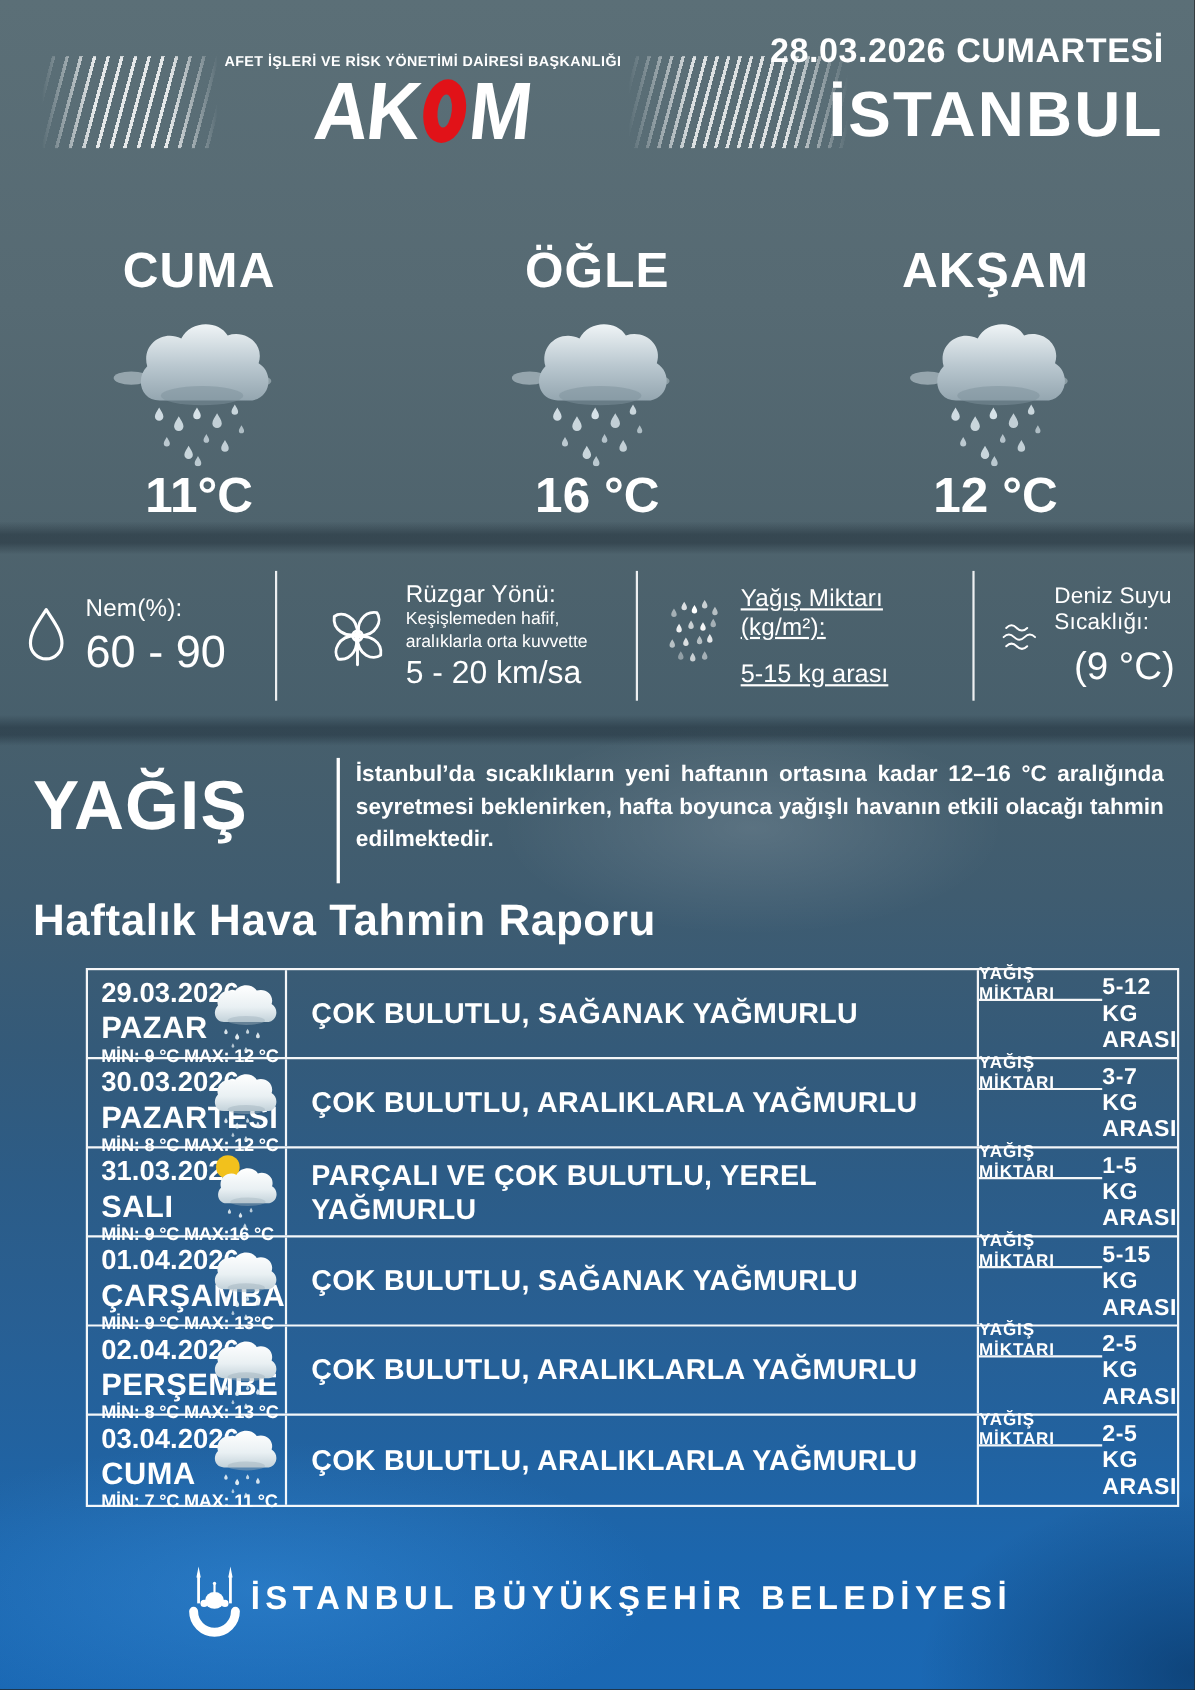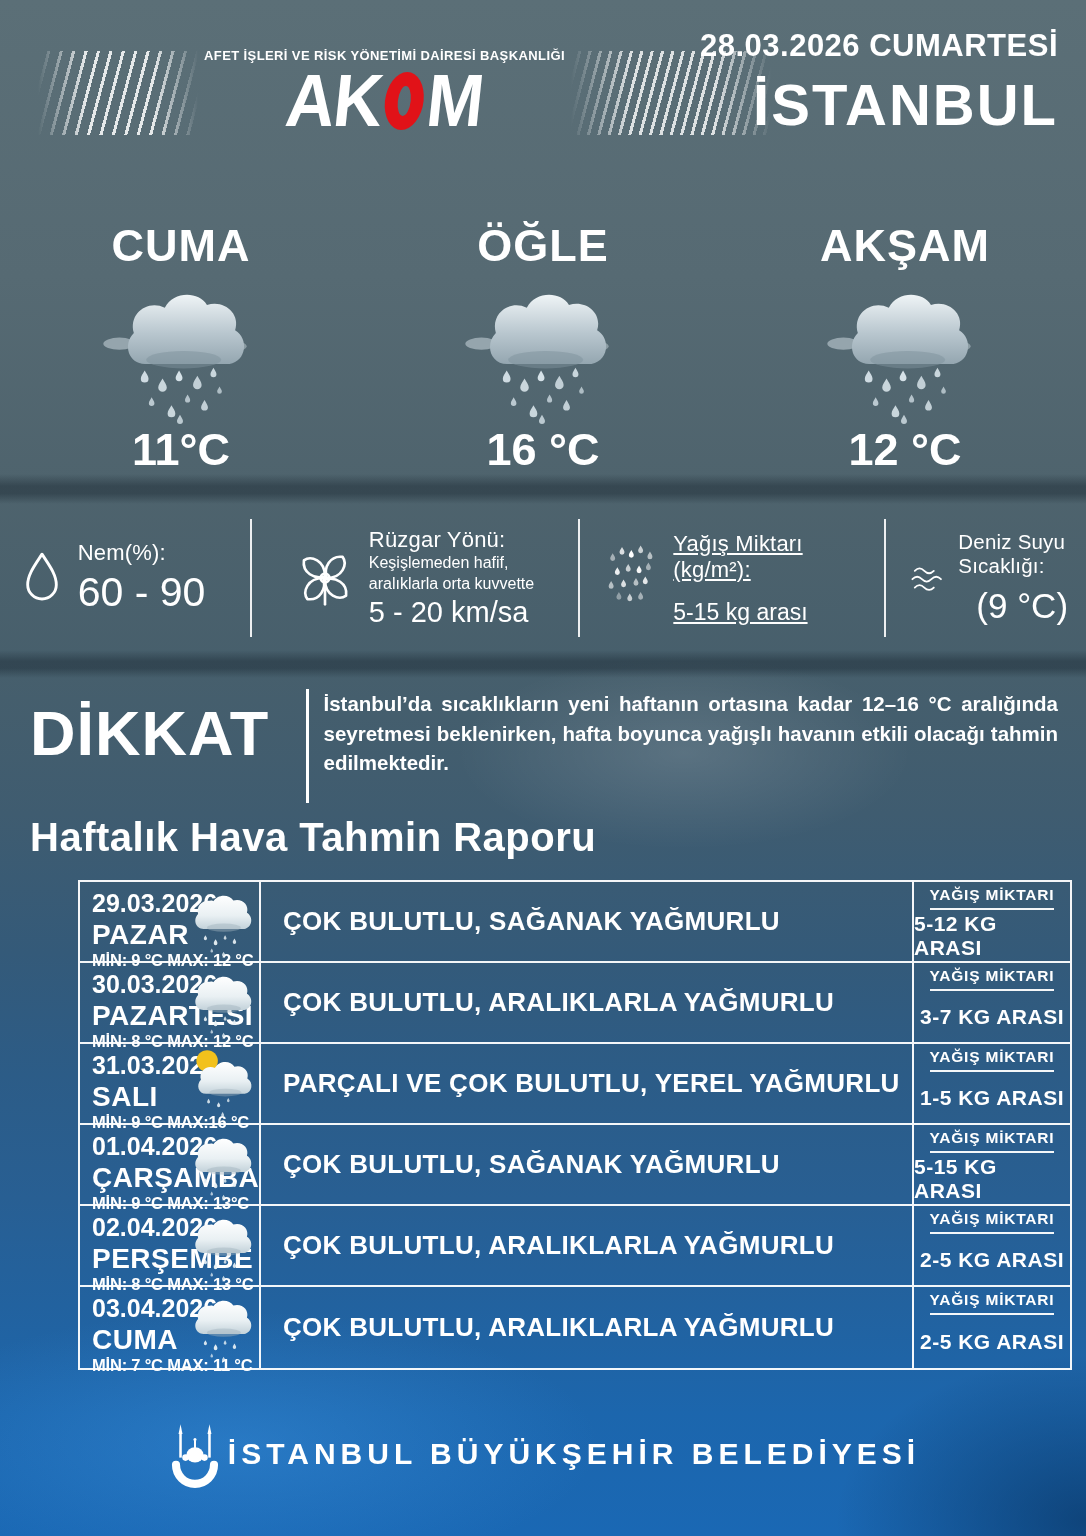--- a/index.html
+++ b/index.html
@@ -65,21 +65,21 @@
   .trow{display:flex;height:81px;border-bottom:2px solid rgba(255,255,255,.95);}
   .trow:last-child{border-bottom:none;}
   .c1{width:181px;border-right:2px solid rgba(255,255,255,.95);position:relative;
       display:flex;flex-direction:column;padding:7px 0 5px 12px;}
   .d-date{font-size:25px;font-weight:bold;}
   .d-day{font-size:28px;font-weight:bold;letter-spacing:.5px;margin-top:1px;}
   .d-mm{font-size:16.5px;font-weight:bold;margin-top:auto;white-space:nowrap;letter-spacing:-.2px;}
   .w-ic{position:absolute;right:-4px;top:2px;width:82px;height:76px;z-index:1;}
   .c2{flex:1;border-right:2px solid rgba(255,255,255,.95);display:flex;align-items:center;
       padding-left:22px;font-size:26px;font-weight:bold;letter-spacing:.3px;}
-  .c3{width:156px;display:flex;flex-direction:column;align-items:center;}
+  .c3{width:180px;display:flex;flex-direction:row;}
   .c3h{height:28px;border-bottom:2px solid rgba(255,255,255,.95);display:flex;align-items:center;justify-content:center;
       font-size:15.5px;font-weight:bold;letter-spacing:.8px;}
   .c3v{flex:1;display:flex;align-items:center;justify-content:center;font-size:21px;font-weight:bold;letter-spacing:.5px;}
 
   
   .footer{position:absolute;left:0;bottom:0;width:100%;height:165px;display:flex;align-items:center;justify-content:center;gap:4px;}
   .footer-text{font-size:30px;font-weight:bold;letter-spacing:5px;white-space:nowrap;}
   .svgdefs{position:absolute;width:0;height:0;overflow:hidden;}
 </style>
 </head>
@@ -264,21 +264,21 @@
         </g>
       </svg>
       <div>
         <div class="m-label">Deniz Suyu Sıcaklığı:</div>
         <div class="m-value">(9 °C)</div>
       </div>
     </div>
   </div>
 
   <div class="warning">
-    <div class="w-title">DİKKAT</div>
+    <div class="w-title">YAĞIŞ</div>
     <div class="w-div"></div>
     <div class="w-text">İstanbul’da sıcaklıkların yeni haftanın ortasına kadar 12–16 °C aralığında seyretmesi beklenirken, hafta boyunca yağışlı havanın etkili olacağı tahmin edilmektedir.</div>
   </div>
 
   <div class="weekly-title">Haftalık Hava Tahmin Raporu</div>
   <div class="wtable">
 
     <div class="trow">
       <div class="c1">
         <div class="d-date">29.03.2026</div>

